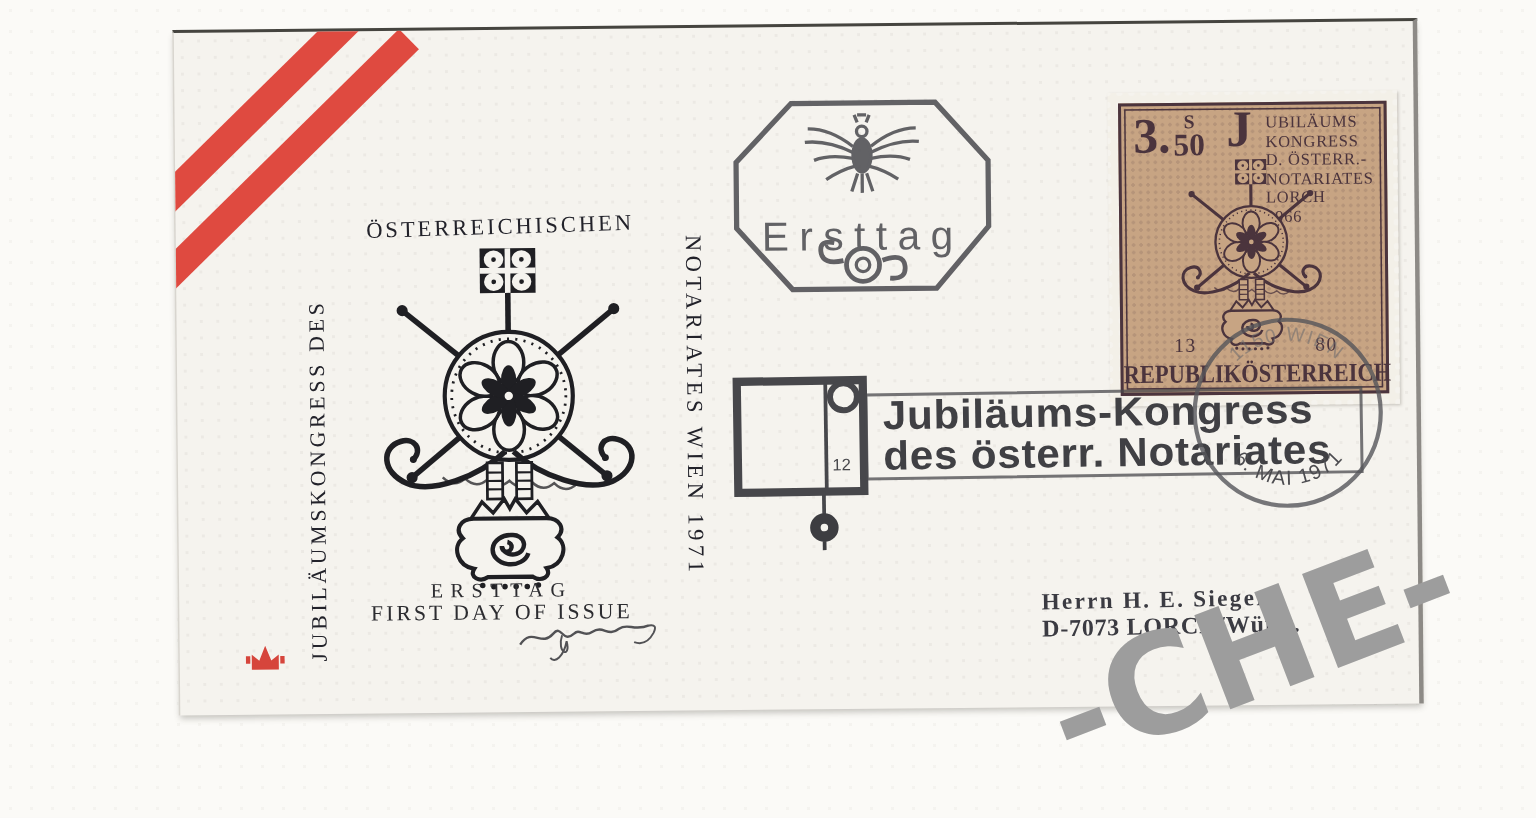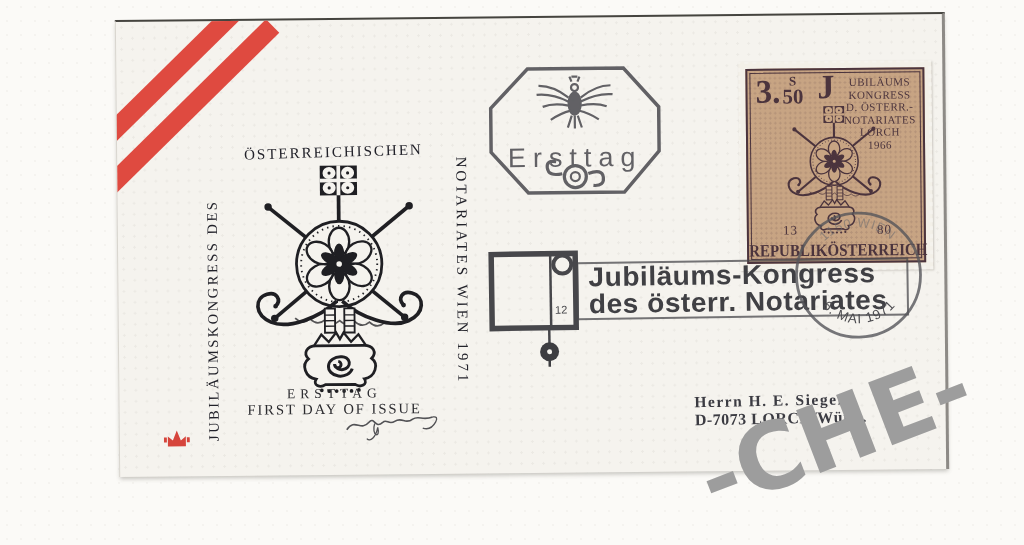--- a/index.html
+++ b/index.html
@@ -61,21 +61,21 @@
     background-image:radial-gradient(rgba(74,50,60,.14) 1px,transparent 1.3px);
     background-size:5px 5px;
     border:2px solid #4b343d;
   }
   .stamp-inner{position:absolute;left:2px;top:2px;right:2px;bottom:2px;border:1px solid #4b343d;}
   .denom{position:absolute;left:8px;top:4px;display:flex;color:#4b343d;}
   .denom .d3{font-size:33px;font-weight:bold;line-height:34px;}
   .denom .dcol{display:flex;flex-direction:column;align-items:center;margin-left:2px;}
   .denom .dS{font-size:13px;font-weight:bold;line-height:13px;}
   .denom .d50{font-size:21px;font-weight:bold;line-height:19px;}
-  .jblock{position:absolute;right:7px;top:6px;text-align:center;color:#4b343d;font-size:11px;line-height:12.5px;letter-spacing:.5px;}
+  .jblock{position:absolute;right:7px;top:6px;text-align:left;color:#4b343d;font-size:11px;line-height:12.5px;letter-spacing:.5px;}
   .jinitial{position:absolute;right:88px;top:2px;font-size:34px;font-weight:bold;color:#4b343d;line-height:30px;}
   .emblem-small{position:absolute;left:34px;top:34px;width:104px;height:130px;color:#4b343d;--emblem-bg:#c7a483;}
   .stampnum{position:absolute;top:152px;font-size:13px;color:#4b343d;letter-spacing:1px;}
   .stampnum.nl{left:34px;} .stampnum.nr{right:32px;margin-left:20px;}
   .country{position:absolute;left:0;right:0;bottom:2px;text-align:center;font-size:15px;font-weight:bold;color:#4b343d;letter-spacing:0;transform:scaleY(1.15);}
   
   .cancel-group{position:absolute;left:0;top:0;width:826px;height:455px;z-index:3;transform:rotate(-0.3deg);color:#47474b;}
   .scroll-logo{position:absolute;left:368px;top:232px;width:96px;height:120px;}
   .slogan-box{
     position:absolute;left:458px;top:245px;width:332px;height:58px;

